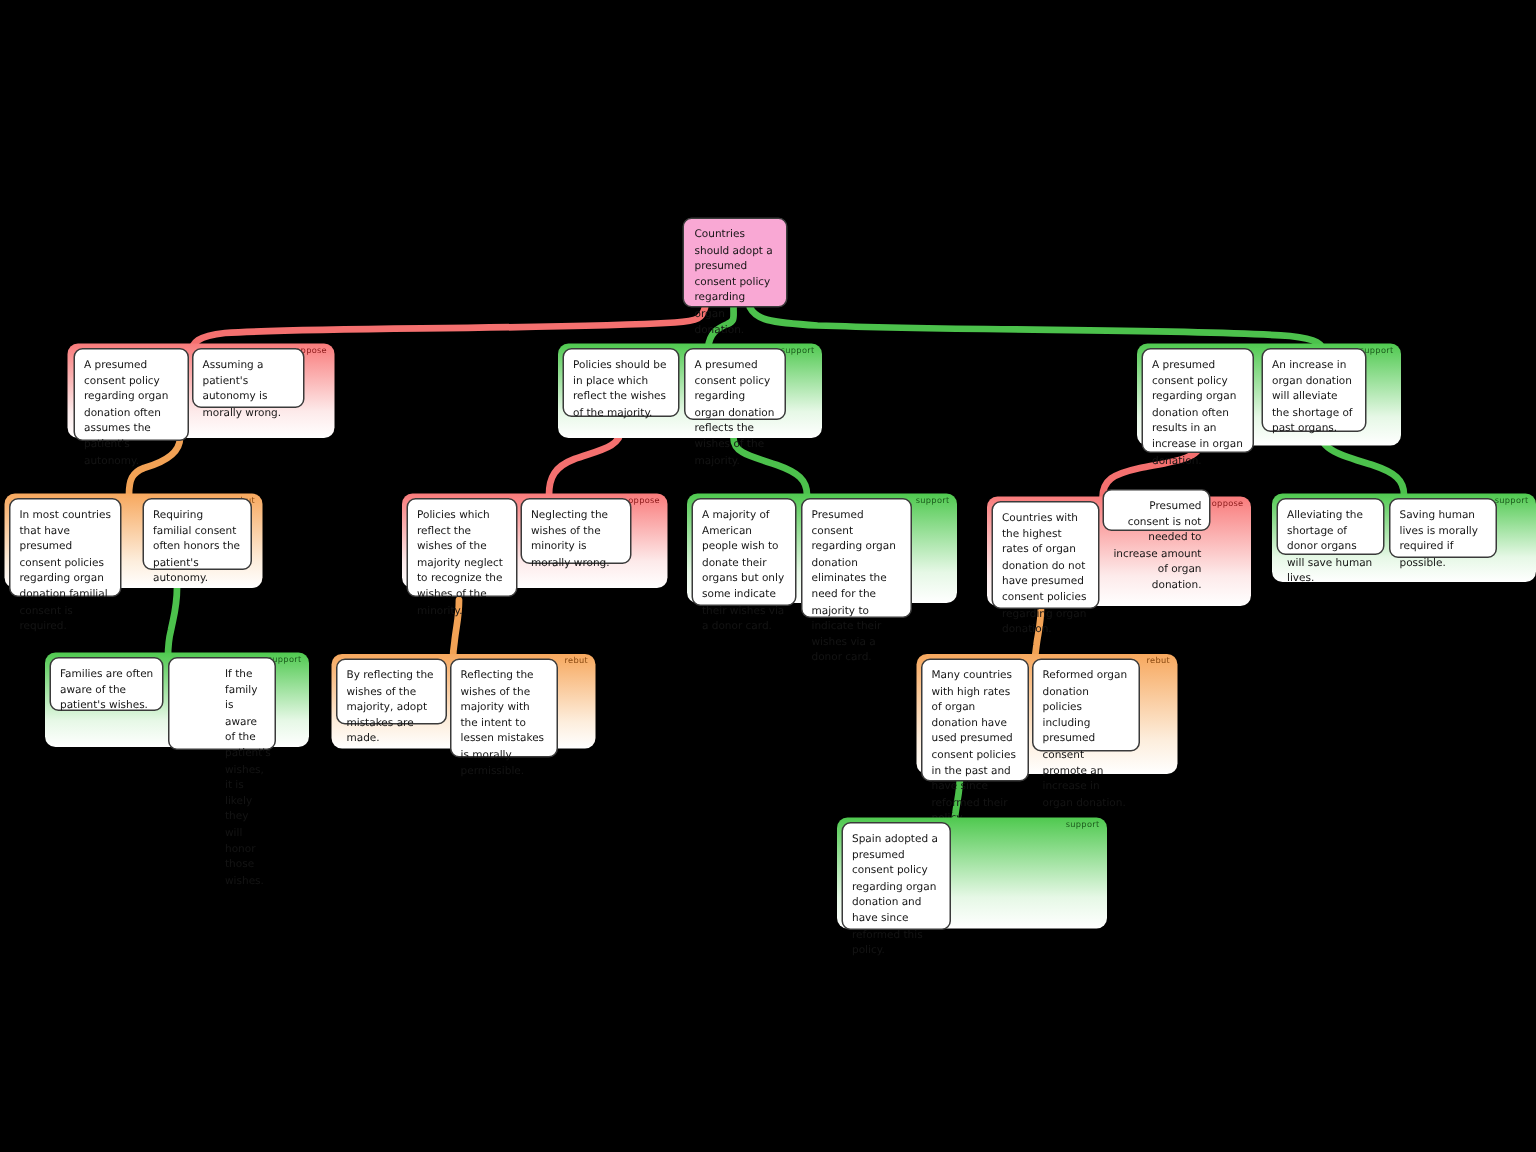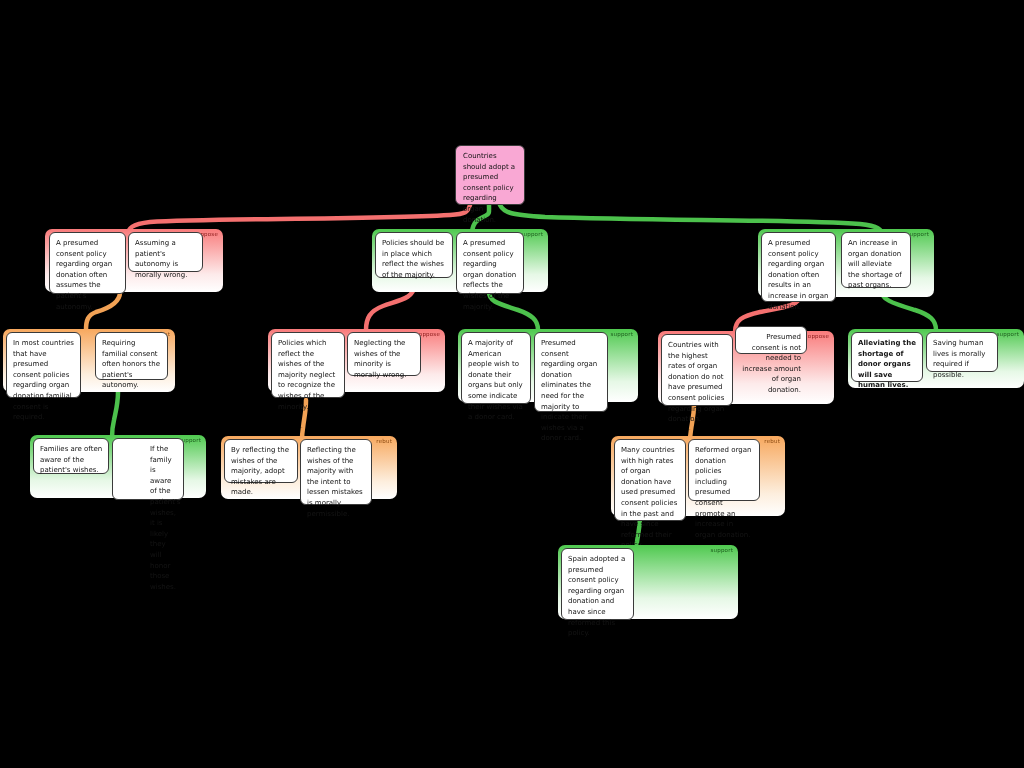--- a/index.html
+++ b/index.html
@@ -101,21 +101,21 @@
   <div class="card" style="left:112px;top:438px;width:72px;height:62px;padding-left:37px;">
     <span>If the family is aware of the patient's wishes, it is likely they will honor those wishes.</span>
   </div>
 
   <div class="group support" style="left:372px;top:229px;width:176px;height:63px;">
     <span class="group-label">support</span>
   </div>
   <div class="card" style="left:375px;top:232px;width:78px;height:46px;">
     <span>Policies should be in place which reflect the wishes of the majority.</span>
   </div>
-  <div class="card" style="left:456px;top:232px;width:68px;height:62px;">
+  <div class="card" style="left:456px;top:232px;width:68px;height:48px;">
     <span>A presumed consent policy regarding organ donation reflects the wishes of the majority.</span>
   </div>
 
   <div class="group oppose" style="left:268px;top:329px;width:177px;height:63px;">
     <span class="group-label">oppose</span>
   </div>
   <div class="card" style="left:347px;top:332px;width:74px;height:44px;">
     <span>Neglecting the wishes of the minority is morally wrong.</span>
   </div>
   <div class="card" style="left:271px;top:332px;width:74px;height:66px;">
@@ -158,21 +158,21 @@
   <div class="card" style="left:661px;top:334px;width:72px;height:72px;">
     <span>Countries with the highest rates of organ donation do not have presumed consent policies regarding organ donation.</span>
   </div>
   <div class="card" style="left:735px;top:326px;width:72px;height:28px;text-align:right;">
     <span>Presumed consent is not needed to increase amount of organ donation.</span>
   </div>
 
   <div class="group support" style="left:848px;top:329px;width:176px;height:59px;">
     <span class="group-label">support</span>
   </div>
-  <div class="card" style="left:851px;top:332px;width:72px;height:50px;font-weight:bold;">
+  <div class="card" style="left:851px;top:332px;width:72px;height:38px;">
     <span>Alleviating the shortage of donor organs will save human lives.</span>
   </div>
   <div class="card" style="left:926px;top:332px;width:72px;height:40px;">
     <span>Saving human lives is morally required if possible.</span>
   </div>
 
   <div class="group rebut" style="left:611px;top:436px;width:174px;height:80px;">
     <span class="group-label">rebut</span>
   </div>
   <div class="card" style="left:614px;top:439px;width:72px;height:82px;">

